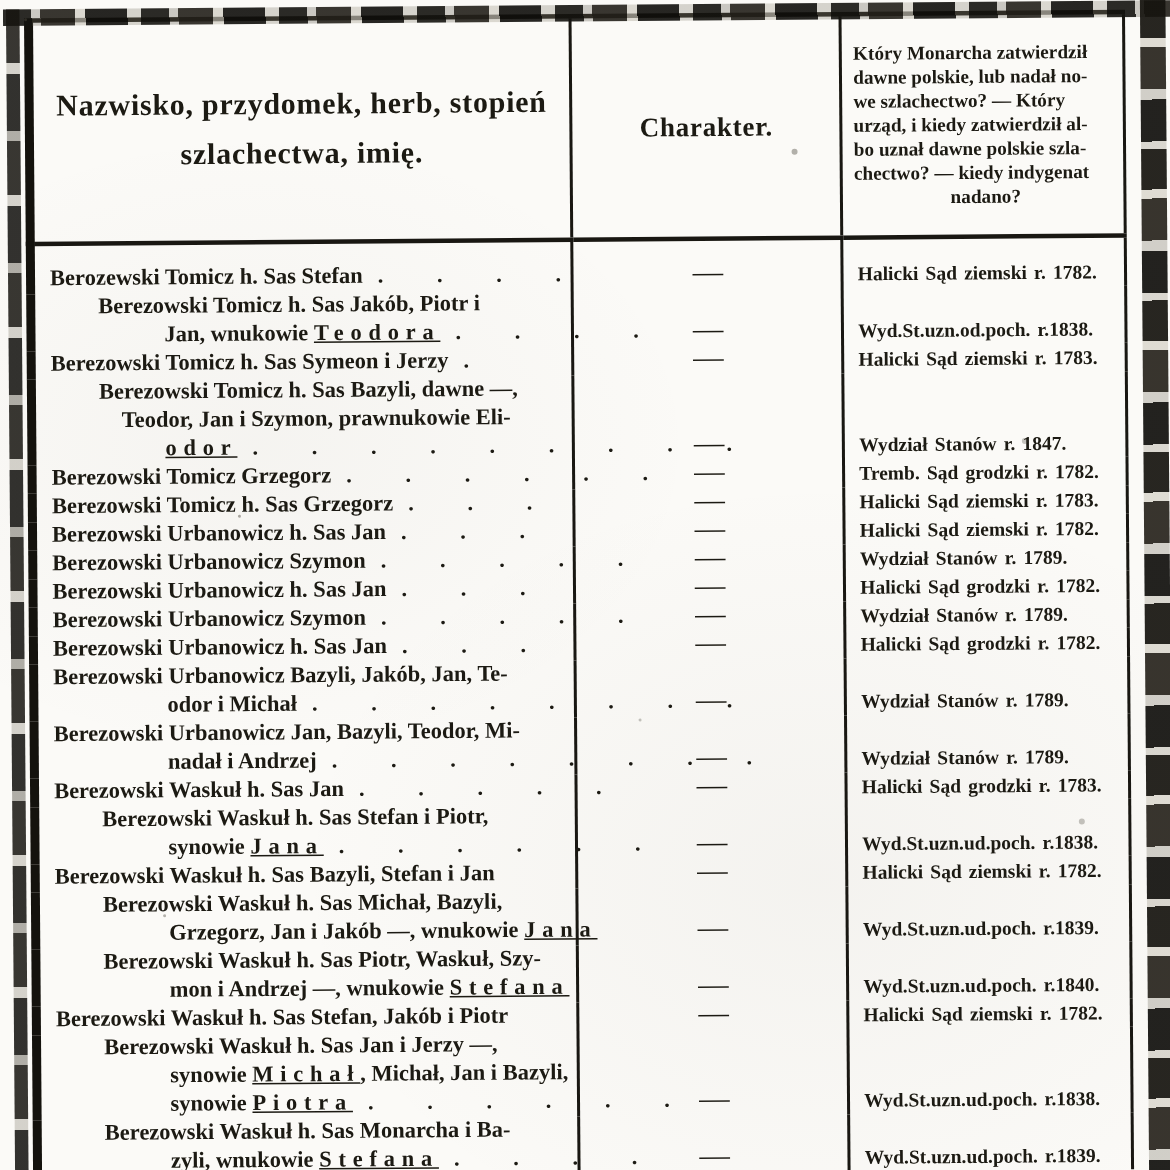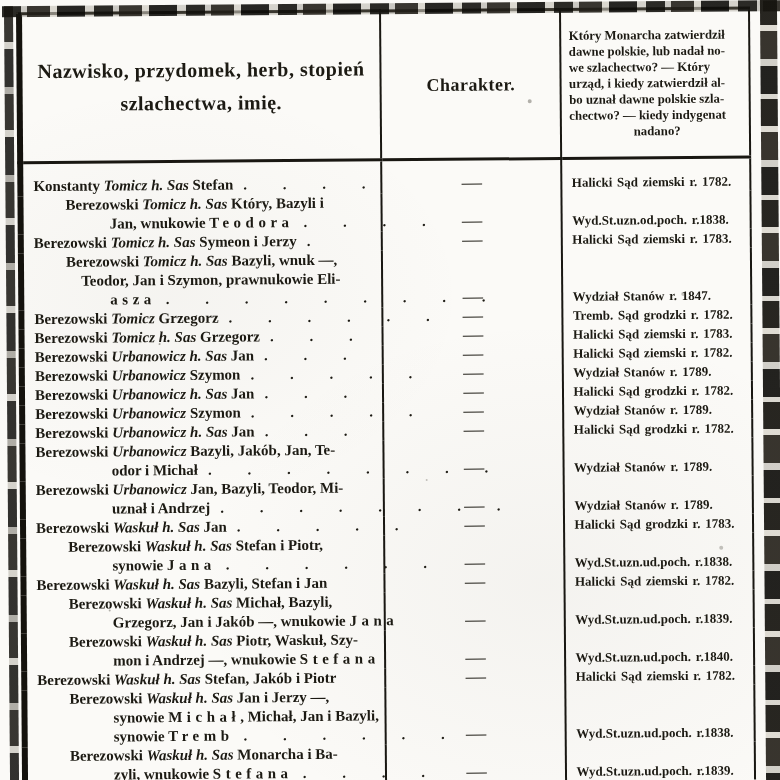--- a/index.html
+++ b/index.html
@@ -62,22 +62,22 @@
   .h-char { font-size:18px; text-align:center; letter-spacing:.5px; }
   .h-auth { font-size:12.8px; line-height:16.1px; text-align:left; padding:4px 4px 4px 7px; }
   .h-auth .hline { white-space:nowrap; }
   .h-auth .hline:last-child { text-align:center; }
   tbody td { vertical-align:bottom; }
   tbody tr:first-child td { padding-top:13px; }
   .c-name { font-size:15px; line-height:19px; }
   .name-line { white-space:nowrap; }
   .ind-0 { padding-left:10px; } .ind-1 { padding-left:42px; }
   .ind-2 { padding-left:57px; } .ind-3 { padding-left:86px; }
-  .seg-i { font-style:italic; }
-  .seg-sp { letter-spacing:4.5px; }
+  .seg-i { }
+  .seg-sp { letter-spacing:4.5px;text-decoration:underline; }
   .seg-d { letter-spacing:16px; padding-left:10px; }
   .c-char { text-align:center; font-size:15px; line-height:19px; }
   .c-char .dash { display:inline-block; transform:scaleX(1.35); }
   .c-auth { font-size:13px; line-height:19px; padding-left:9px; white-space:nowrap; word-spacing:1.5px; }
   
   .cutoff { position:absolute; left:120px; top:764px; width:520px; height:16px; overflow:hidden;
     opacity:.5; }
 </style>
 </head>
 <body>
@@ -111,48 +111,48 @@
               <div class="hline">urząd, i kiedy zatwierdził al-</div>
               <div class="hline">bo uznał dawne polskie szla-</div>
               <div class="hline">chectwo? — kiedy indygenat</div>
               <div class="hline">nadano?</div>
             </th>
         </tr>
       </thead>
       <tbody>
   <tr>
     <td class="c-name b-r">
-              <div class="name-line ind-0"><span class="seg-r">Konstanty </span><span class="seg-i">Tomicz h. Sas</span><span class="seg-r"> Stefan</span><span class="seg-d">. . . .</span></div>
+              <div class="name-line ind-0"><span class="seg-r">Berozewski </span><span class="seg-i">Tomicz h. Sas</span><span class="seg-r"> Stefan</span><span class="seg-d">. . . .</span></div>
             </td>
     <td class="c-char b-r"><span class="dash">—</span></td>
     <td class="c-auth">Halicki Sąd ziemski r. 1782.</td>
   </tr>
 
   <tr>
     <td class="c-name b-r">
-              <div class="name-line ind-1"><span class="seg-r">Berezowski </span><span class="seg-i">Tomicz h. Sas</span><span class="seg-r"> Który, Bazyli i</span></div>
+              <div class="name-line ind-1"><span class="seg-r">Berezowski </span><span class="seg-i">Tomicz h. Sas</span><span class="seg-r"> Jakób, Piotr i</span></div>
               <div class="name-line ind-3"><span class="seg-r">Jan, wnukowie </span><span class="seg-sp">Teodora</span><span class="seg-d">. . . .</span></div>
             </td>
     <td class="c-char b-r"><span class="dash">—</span></td>
     <td class="c-auth">Wyd.St.uzn.od.poch. r.1838.</td>
   </tr>
 
   <tr>
     <td class="c-name b-r">
               <div class="name-line ind-0"><span class="seg-r">Berezowski </span><span class="seg-i">Tomicz h. Sas</span><span class="seg-r"> Symeon i Jerzy</span><span class="seg-d">.</span></div>
             </td>
     <td class="c-char b-r"><span class="dash">—</span></td>
     <td class="c-auth">Halicki Sąd ziemski r. 1783.</td>
   </tr>
 
   <tr>
     <td class="c-name b-r">
-              <div class="name-line ind-1"><span class="seg-r">Berezowski </span><span class="seg-i">Tomicz h. Sas</span><span class="seg-r"> Bazyli, wnuk —,</span></div>
+              <div class="name-line ind-1"><span class="seg-r">Berezowski </span><span class="seg-i">Tomicz h. Sas</span><span class="seg-r"> Bazyli, dawne —,</span></div>
               <div class="name-line ind-2"><span class="seg-r">Teodor, Jan i Szymon, prawnukowie Eli-</span></div>
-              <div class="name-line ind-3"><span class="seg-sp">asza</span><span class="seg-d">. . . . . . . . .</span></div>
+              <div class="name-line ind-3"><span class="seg-sp">odor</span><span class="seg-d">. . . . . . . . .</span></div>
             </td>
     <td class="c-char b-r"><span class="dash">—</span></td>
     <td class="c-auth">Wydział Stanów r. 1847.</td>
   </tr>
 
   <tr>
     <td class="c-name b-r">
               <div class="name-line ind-0"><span class="seg-r">Berezowski </span><span class="seg-i">Tomicz</span><span class="seg-r"> Grzegorz</span><span class="seg-d">. . . . . .</span></div>
             </td>
     <td class="c-char b-r"><span class="dash">—</span></td>
@@ -212,21 +212,21 @@
               <div class="name-line ind-0"><span class="seg-r">Berezowski </span><span class="seg-i">Urbanowicz</span><span class="seg-r"> Bazyli, Jakób, Jan, Te-</span></div>
               <div class="name-line ind-3"><span class="seg-r">odor i Michał</span><span class="seg-d">. . . . . . . .</span></div>
             </td>
     <td class="c-char b-r"><span class="dash">—</span></td>
     <td class="c-auth">Wydział Stanów r. 1789.</td>
   </tr>
 
   <tr>
     <td class="c-name b-r">
               <div class="name-line ind-0"><span class="seg-r">Berezowski </span><span class="seg-i">Urbanowicz</span><span class="seg-r"> Jan, Bazyli, Teodor, Mi-</span></div>
-              <div class="name-line ind-3"><span class="seg-r">uznał i Andrzej</span><span class="seg-d">. . . . . . . .</span></div>
+              <div class="name-line ind-3"><span class="seg-r">nadał i Andrzej</span><span class="seg-d">. . . . . . . .</span></div>
             </td>
     <td class="c-char b-r"><span class="dash">—</span></td>
     <td class="c-auth">Wydział Stanów r. 1789.</td>
   </tr>
 
   <tr>
     <td class="c-name b-r">
               <div class="name-line ind-0"><span class="seg-r">Berezowski </span><span class="seg-i">Waskuł h. Sas</span><span class="seg-r"> Jan</span><span class="seg-d">. . . . .</span></div>
             </td>
     <td class="c-char b-r"><span class="dash">—</span></td>
@@ -273,21 +273,21 @@
               <div class="name-line ind-0"><span class="seg-r">Berezowski </span><span class="seg-i">Waskuł h. Sas</span><span class="seg-r"> Stefan, Jakób i Piotr</span></div>
             </td>
     <td class="c-char b-r"><span class="dash">—</span></td>
     <td class="c-auth">Halicki Sąd ziemski r. 1782.</td>
   </tr>
 
   <tr>
     <td class="c-name b-r">
               <div class="name-line ind-1"><span class="seg-r">Berezowski </span><span class="seg-i">Waskuł h. Sas</span><span class="seg-r"> Jan i Jerzy —,</span></div>
               <div class="name-line ind-3"><span class="seg-r">synowie </span><span class="seg-sp">Michał</span><span class="seg-r">, Michał, Jan i Bazyli,</span></div>
-              <div class="name-line ind-3"><span class="seg-r">synowie </span><span class="seg-sp">Tremb</span><span class="seg-d">. . . . . .</span></div>
+              <div class="name-line ind-3"><span class="seg-r">synowie </span><span class="seg-sp">Piotra</span><span class="seg-d">. . . . . .</span></div>
             </td>
     <td class="c-char b-r"><span class="dash">—</span></td>
     <td class="c-auth">Wyd.St.uzn.ud.poch. r.1838.</td>
   </tr>
 
   <tr>
     <td class="c-name b-r">
               <div class="name-line ind-1"><span class="seg-r">Berezowski </span><span class="seg-i">Waskuł h. Sas</span><span class="seg-r"> Monarcha i Ba-</span></div>
               <div class="name-line ind-3"><span class="seg-r">zyli, wnukowie </span><span class="seg-sp">Stefana</span><span class="seg-d">. . . .</span></div>
             </td>

